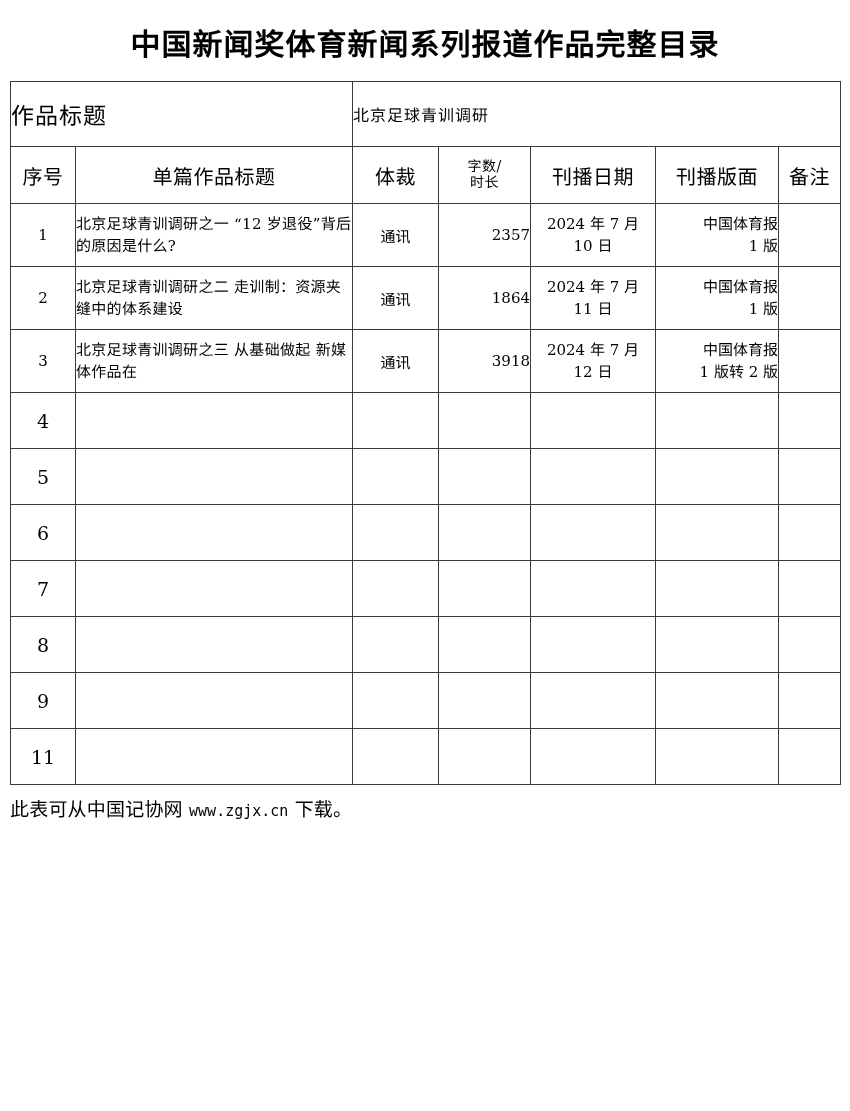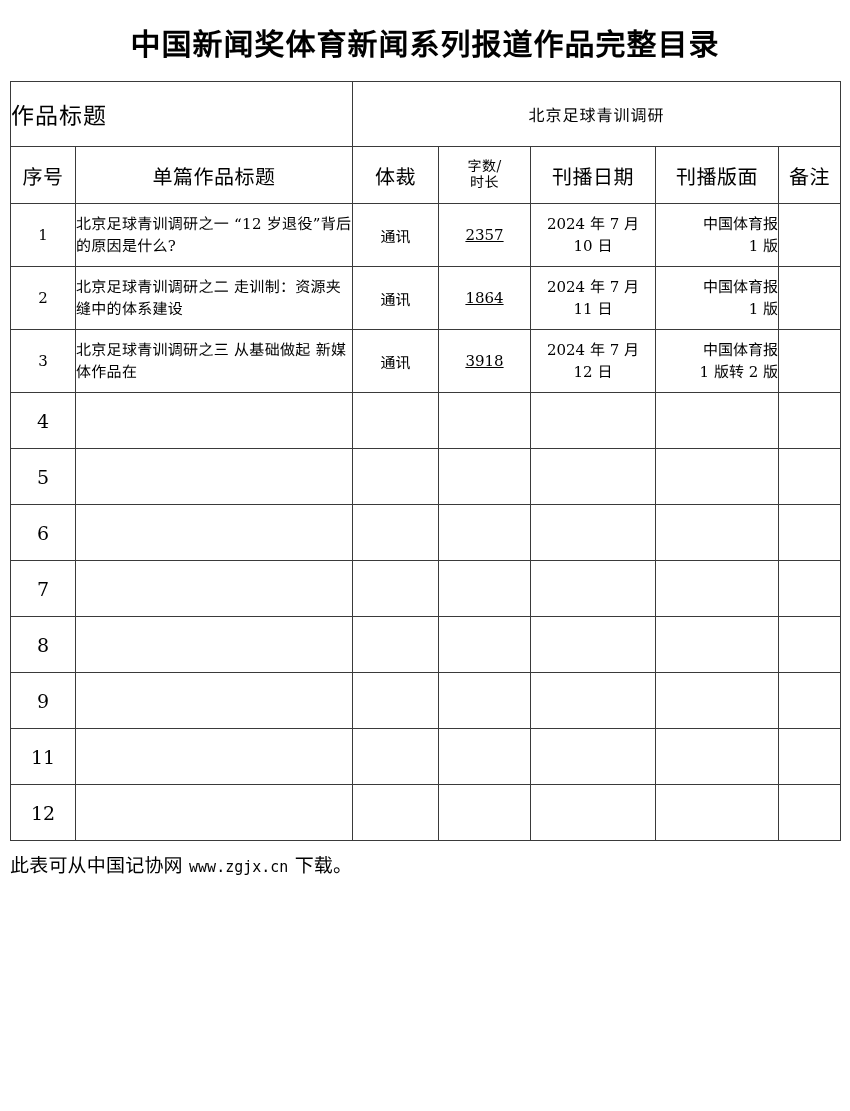--- a/index.html
+++ b/index.html
@@ -66,21 +66,20 @@
   
   .band-label {
     font-size: 23px;
     padding: 0 0 0 12px;
     height: 64px;
     text-align: left;
     letter-spacing: 1px;
   }
   .band-value {
     font-size: 16px;
-    text-align: center;
     height: 64px;
     letter-spacing: 1px;
   }
 
   
   .hdr td {
     text-align: center;
     font-size: 20px;
     height: 56px;
     letter-spacing: 0.5px;
@@ -104,23 +103,22 @@
     padding: 4px 8px 4px 12px;
     line-height: 1.5;
     font-size: 15px;
     letter-spacing: 0.3px;
   }
   .cell-genre {
     text-align: center;
     font-size: 15px;
   }
   .cell-count {
-    text-align: center;
+    text-align: right;
     font-size: 16px;
-    text-decoration: underline;
   }
   .cell-date {
     text-align: center;
     padding: 4px 6px 4px 10px;
     line-height: 1.5;
     font-size: 15px;
   }
   .cell-page {
     text-align: right;
     padding: 4px 6px 4px 10px;
@@ -313,29 +311,20 @@
         </tr>
         <tr class="empty-row">
           <td class="cell-no">11</td>
           <td class="cell-title"></td>
           <td class="cell-genre"></td>
           <td class="cell-count"></td>
           <td class="cell-date"></td>
           <td class="cell-page"></td>
           <td class="cell-remark"></td>
         </tr>
-        <tr class="empty-row">
-          <td class="cell-no">12</td>
-          <td class="cell-title"></td>
-          <td class="cell-genre"></td>
-          <td class="cell-count"></td>
-          <td class="cell-date"></td>
-          <td class="cell-page"></td>
-          <td class="cell-remark"></td>
-        </tr>
       </tbody>
     </table>
   </div>
 
   <div class="notes">
     <p class="para-last"><span>此表可从中国记协网 </span><span class="mono-url">www.zgjx.cn</span><span> 下载。</span></p>
   </div>
 
 </div>
 

